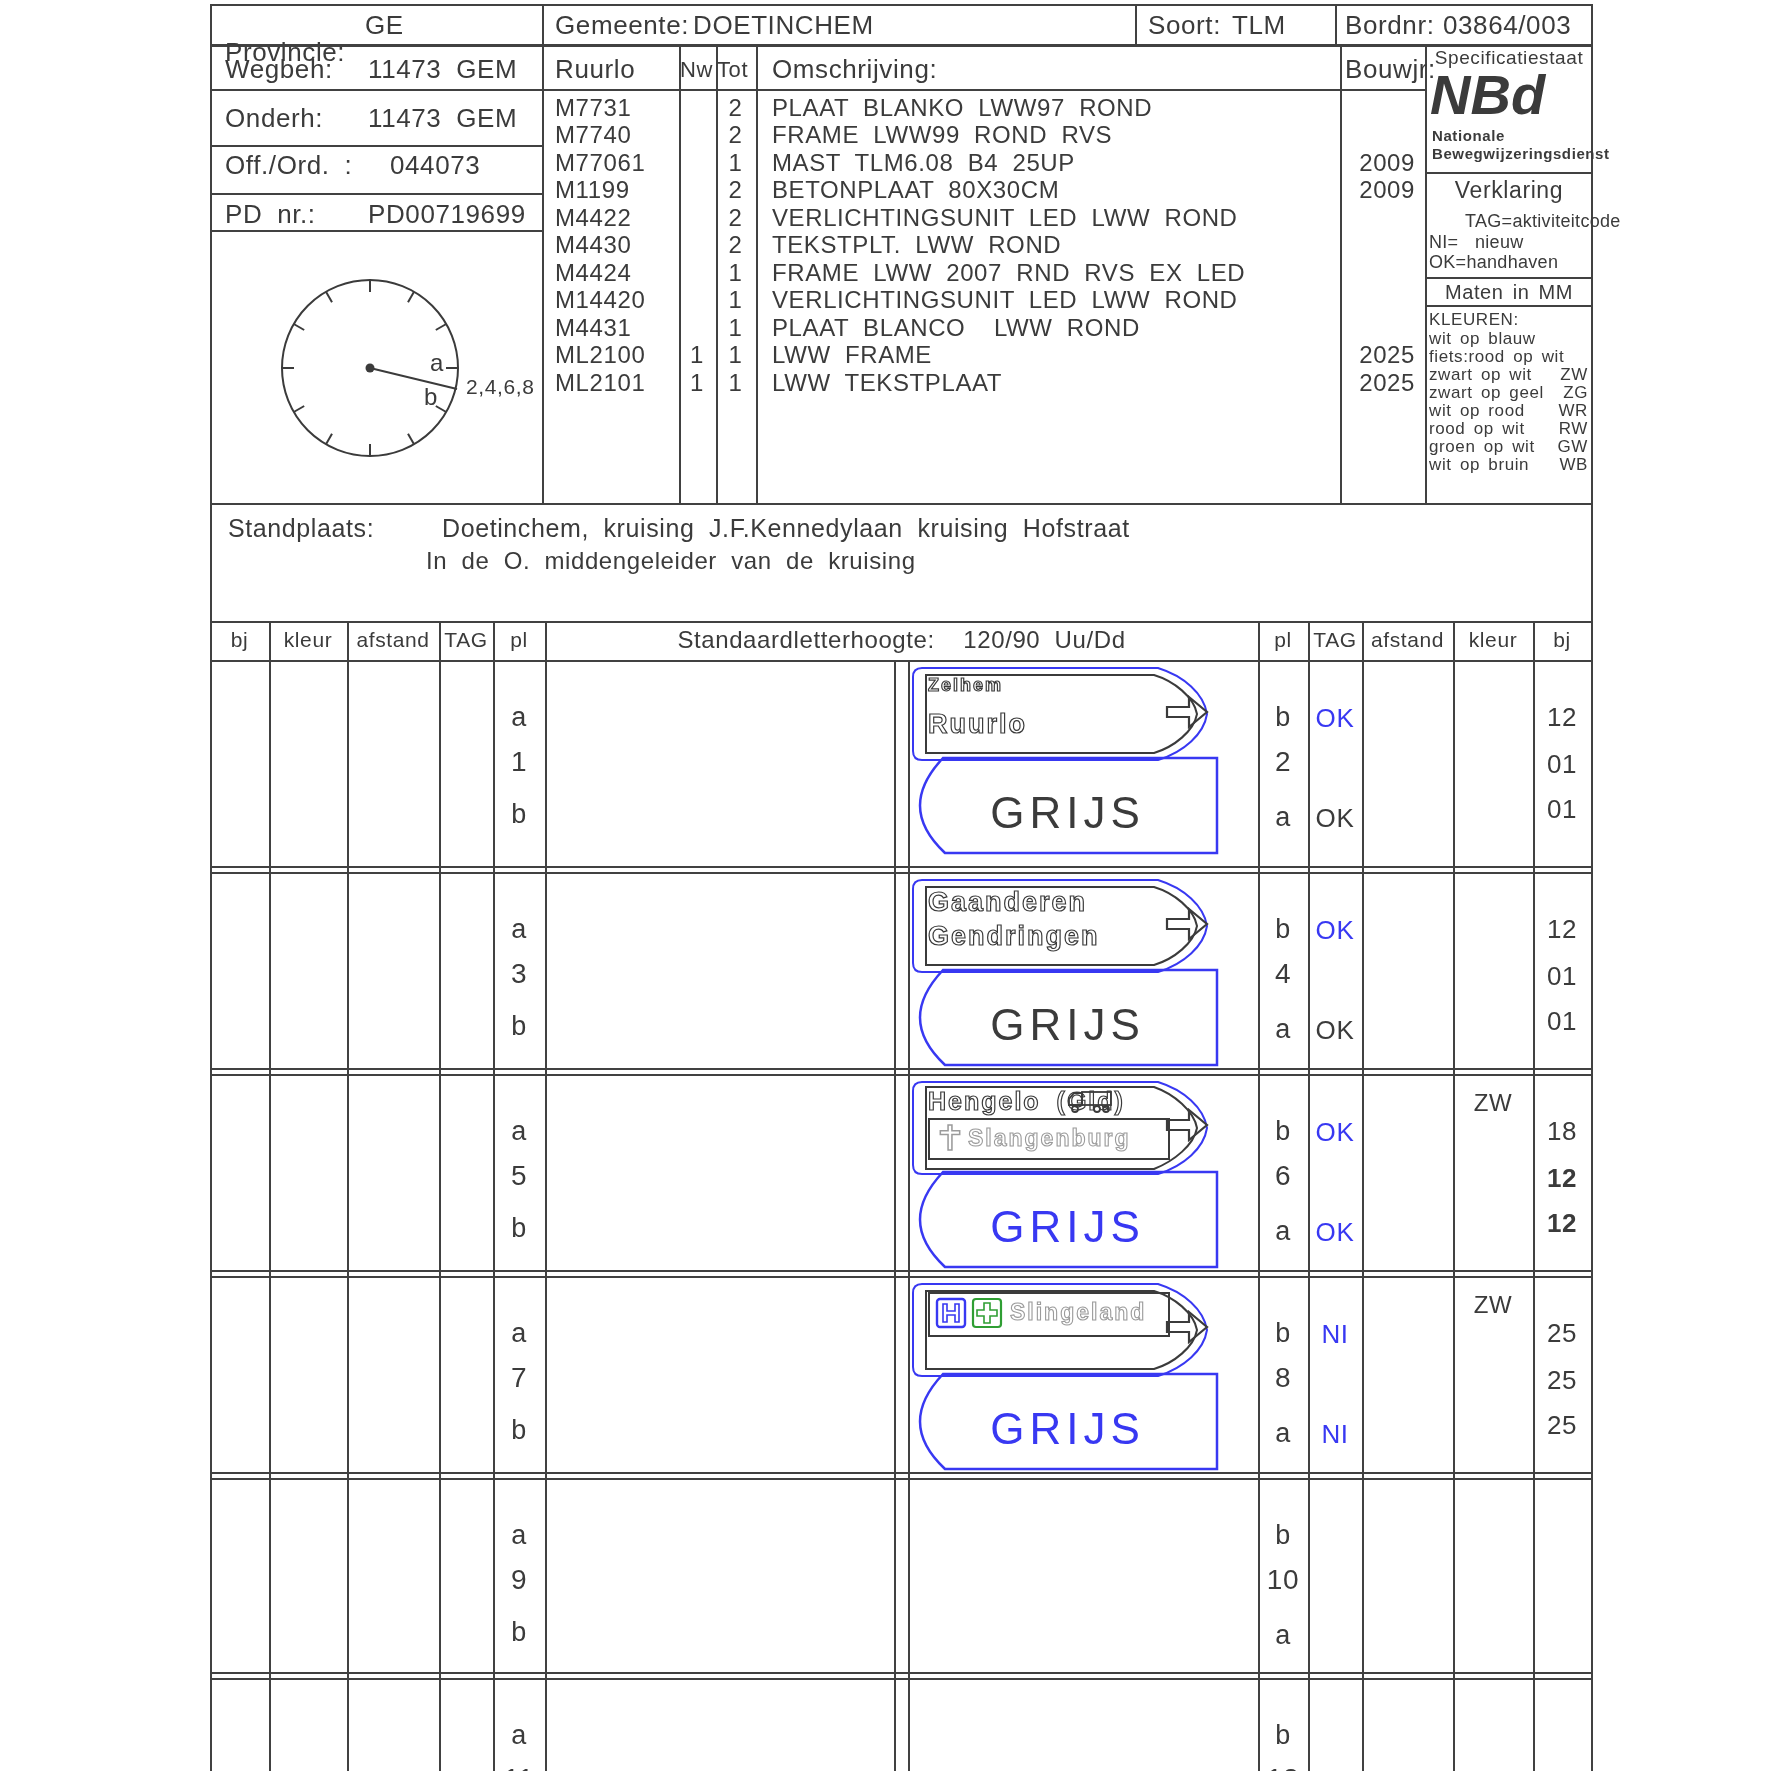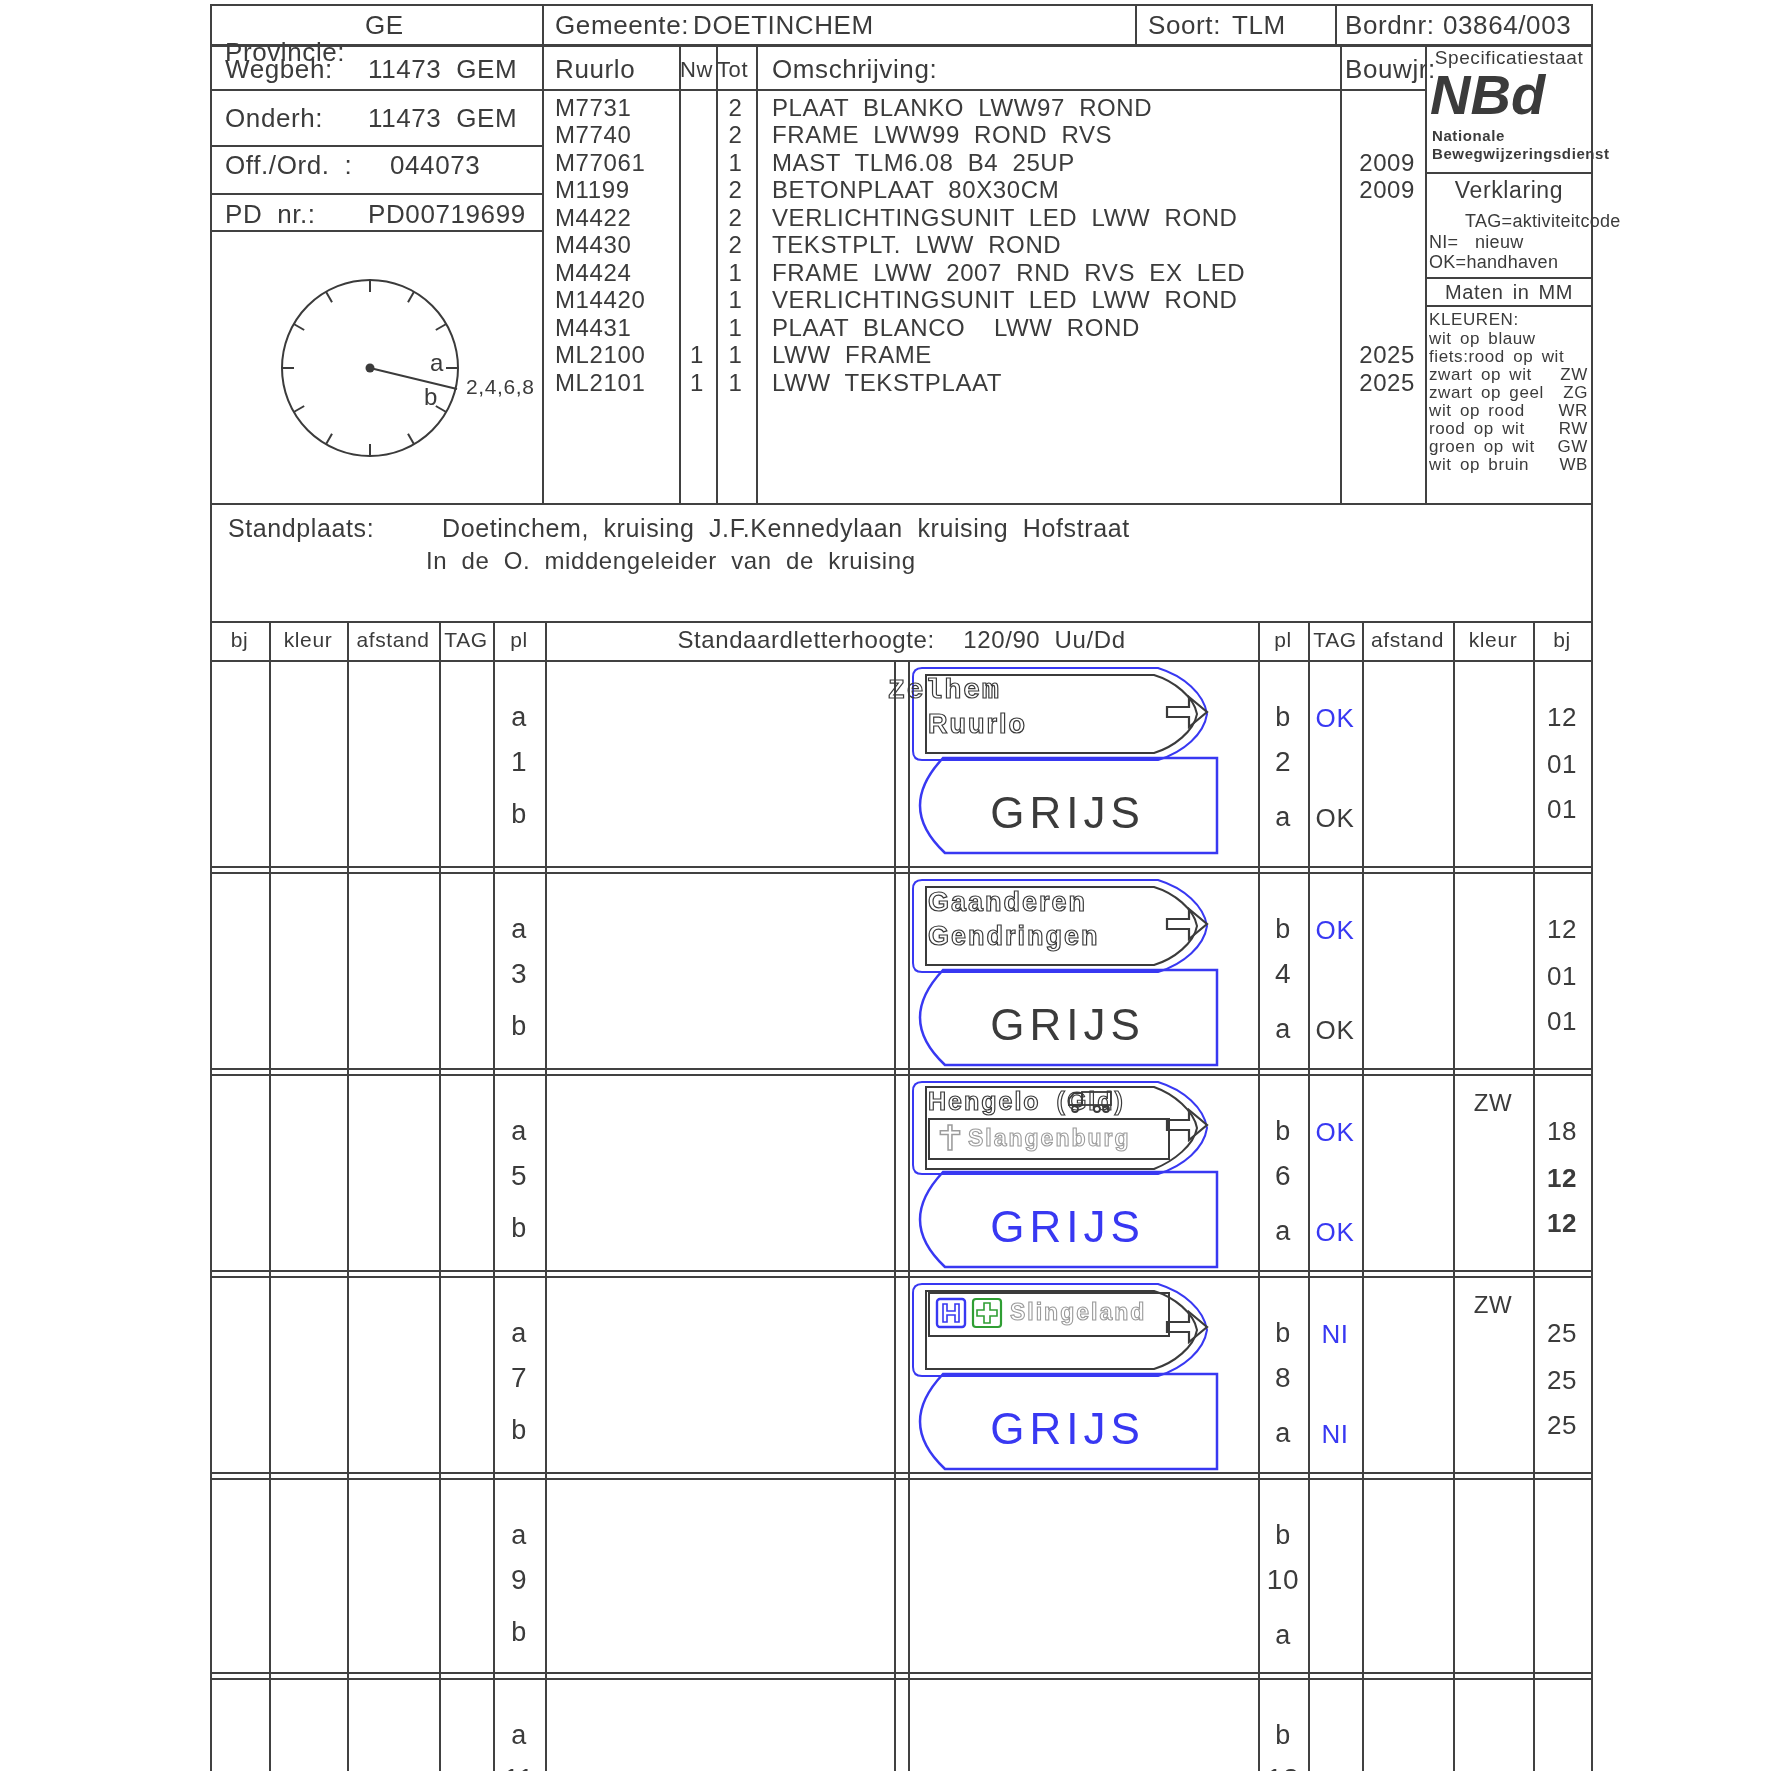--- a/index.html
+++ b/index.html
@@ -199,21 +199,21 @@
   <div class="tx ctr" style="left:1453px;top:629px;width:80px;font-size:21px;">kleur</div>
   <div class="tx ctr" style="left:1533px;top:629px;width:58px;font-size:21px;">bj</div>
 
   <div class="tx ctr" style="left:493px;top:703px;width:52px;font-size:27px;">a</div>
   <div class="tx ctr" style="left:493px;top:747px;width:52px;font-size:28px;">1</div>
   <div class="tx ctr" style="left:493px;top:800px;width:52px;font-size:27px;">b</div>
   <svg style="left:910px;top:666px;" width="305" height="96" viewBox="0 0 305 96">
     <path d="M12,2 H248 C274,10 294,28 297,48 C294,68 274,86 248,94 H12 Q3,94 3,85 V11 Q3,2 12,2 Z" fill="none" stroke="#3838f2" stroke-width="2"></path>
     <path d="M16,9 H244 C264,15 284,31 287,48 C284,65 264,81 244,87 H16 V9 Z" fill="none" stroke="#3b3b3b" stroke-width="2"></path>
   </svg>
-  <div class="tx ol" style="left:888px;top:676px;font-size:28px;font-family:Liberation Mono, monospace;">Zelhem</div>
+  <div class="tx ol" style="left:928px;top:676px;font-size:18px;">Zelhem</div>
   <div class="tx ol" style="left:928px;top:710px;font-size:27px;">Ruurlo</div>
   <svg style="left:1164px;top:691px;" width="46" height="42" viewBox="0 0 46 42">
     <path d="M3,16 H25 V6 L43,21 L25,36 V26 H3 Z" fill="none" stroke="#3b3b3b" stroke-width="2.2"></path>
   </svg>
   <svg style="left:915px;top:756px;" width="305" height="99" viewBox="0 0 305 99">
     <path d="M28,2 H302 V97 H30 C13,81 5,65 5,49.5 C5,34 13,18 28,2 Z" fill="none" stroke="#3838f2" stroke-width="2.5"></path>
   </svg>
   <div class="tx ctr grijs" style="left:915px;top:790px;width:305px;">GRIJS</div>
   <div class="tx ctr" style="left:1258px;top:703px;width:50px;font-size:27px;">b</div>
   <div class="tx ctr" style="left:1258px;top:747px;width:50px;font-size:28px;">2</div>

